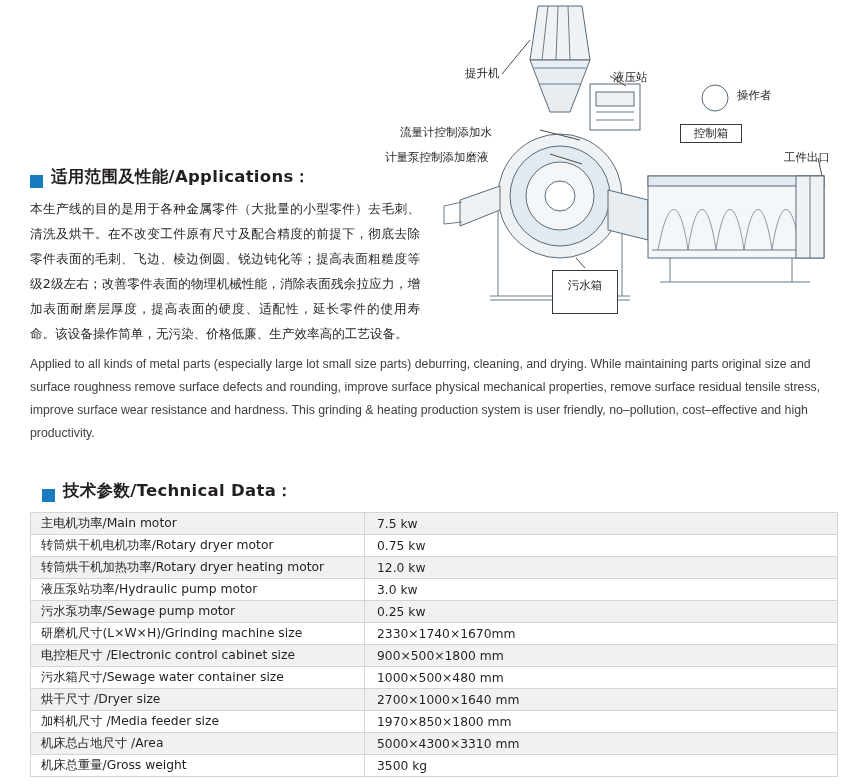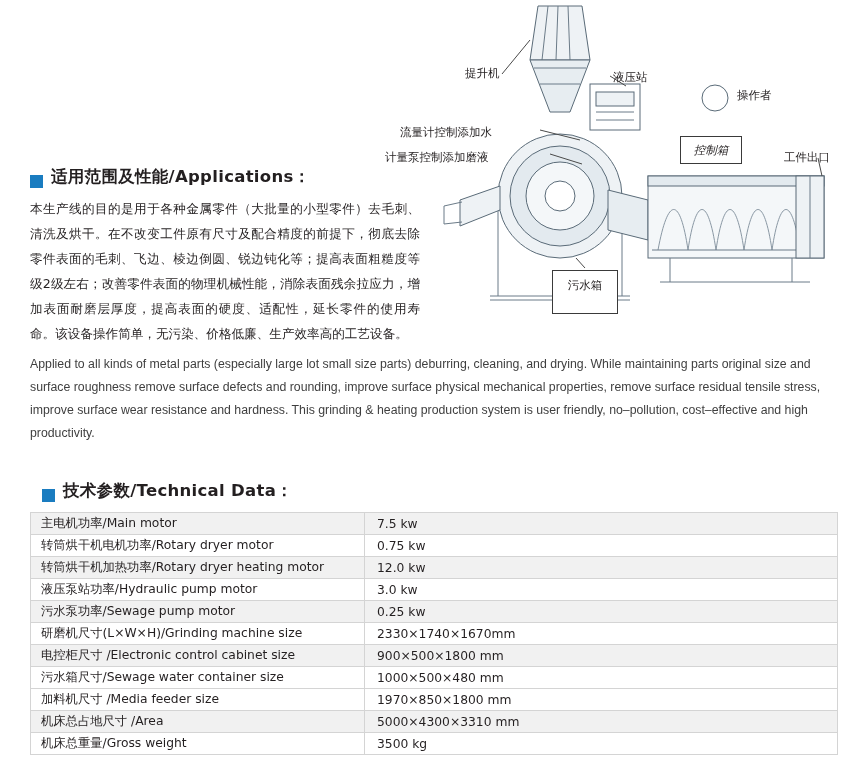--- a/index.html
+++ b/index.html
@@ -179,21 +179,21 @@
     </g>
   </svg>
 
   <span class="dlabel" style="left:35px;top:66px;">提升机</span>
   <span class="dlabel" style="left:183px;top:70px;">液压站</span>
   <span class="dlabel" style="left:307px;top:88px;">操作者</span>
   <span class="dlabel" style="left:-30px;top:125px;">流量计控制添加水</span>
   <span class="dlabel" style="left:-45px;top:150px;">计量泵控制添加磨液</span>
   <span class="dlabel" style="left:354px;top:150px;">工件出口</span>
 
-  <span class="dbox" style="left:250px;top:136px;width:62px;height:28px;font-style:italic;">控制箱</span>
+  <span class="dbox" style="left:250px;top:124px;width:62px;height:19px;">控制箱</span>
   <span class="dbox" style="left:122px;top:270px;width:66px;height:44px;align-items:flex-start;padding-top:7px;">
     <span>污水箱</span>
   </span>
 </div>
 
 <div class="sect" style="left:30px;top:166px;">
   <span class="sq"></span>
   <span class="sect-title">适用范围及性能/Applications：</span>
 </div>
 
@@ -233,20 +233,24 @@
       <td class="v">2330×1740×1670mm</td>
     </tr>
     <tr class="alt">
       <td class="k">电控柜尺寸 /Electronic control cabinet size</td>
       <td class="v">900×500×1800 mm</td>
     </tr>
     <tr>
       <td class="k">污水箱尺寸/Sewage water container size</td>
       <td class="v">1000×500×480 mm</td>
     </tr>
+    <tr class="alt">
+      <td class="k">烘干尺寸 /Dryer size</td>
+      <td class="v">2700×1000×1640 mm</td>
+    </tr>
     <tr>
       <td class="k">加料机尺寸 /Media feeder size</td>
       <td class="v">1970×850×1800 mm</td>
     </tr>
     <tr class="alt">
       <td class="k">机床总占地尺寸 /Area</td>
       <td class="v">5000×4300×3310 mm</td>
     </tr>
     <tr>
       <td class="k">机床总重量/Gross weight</td>

